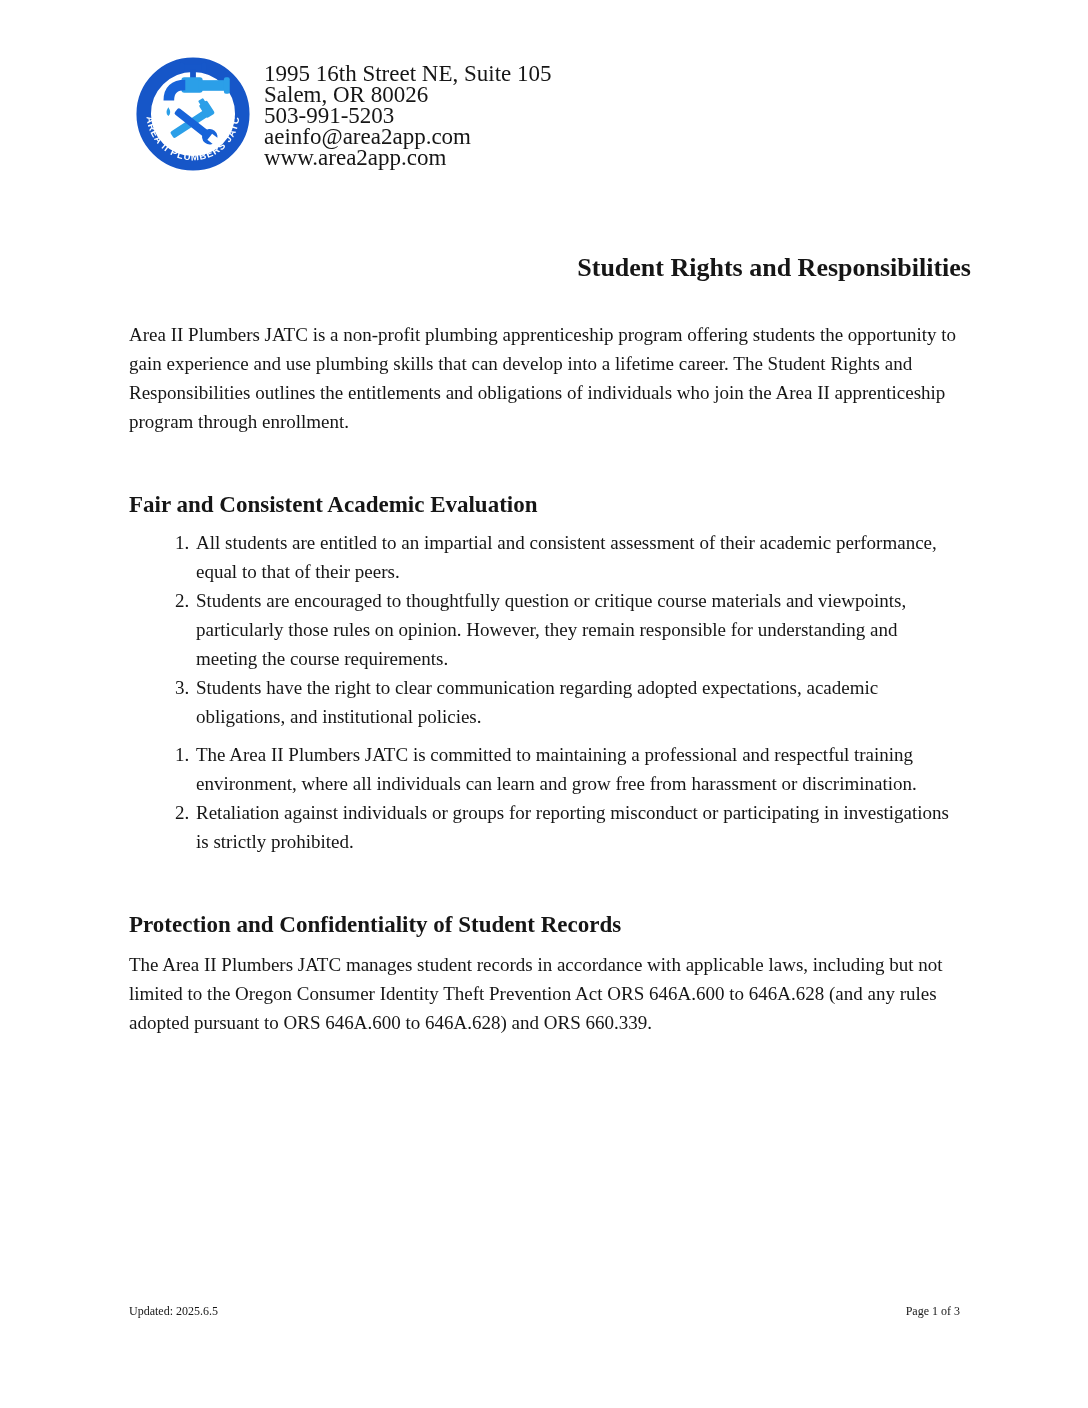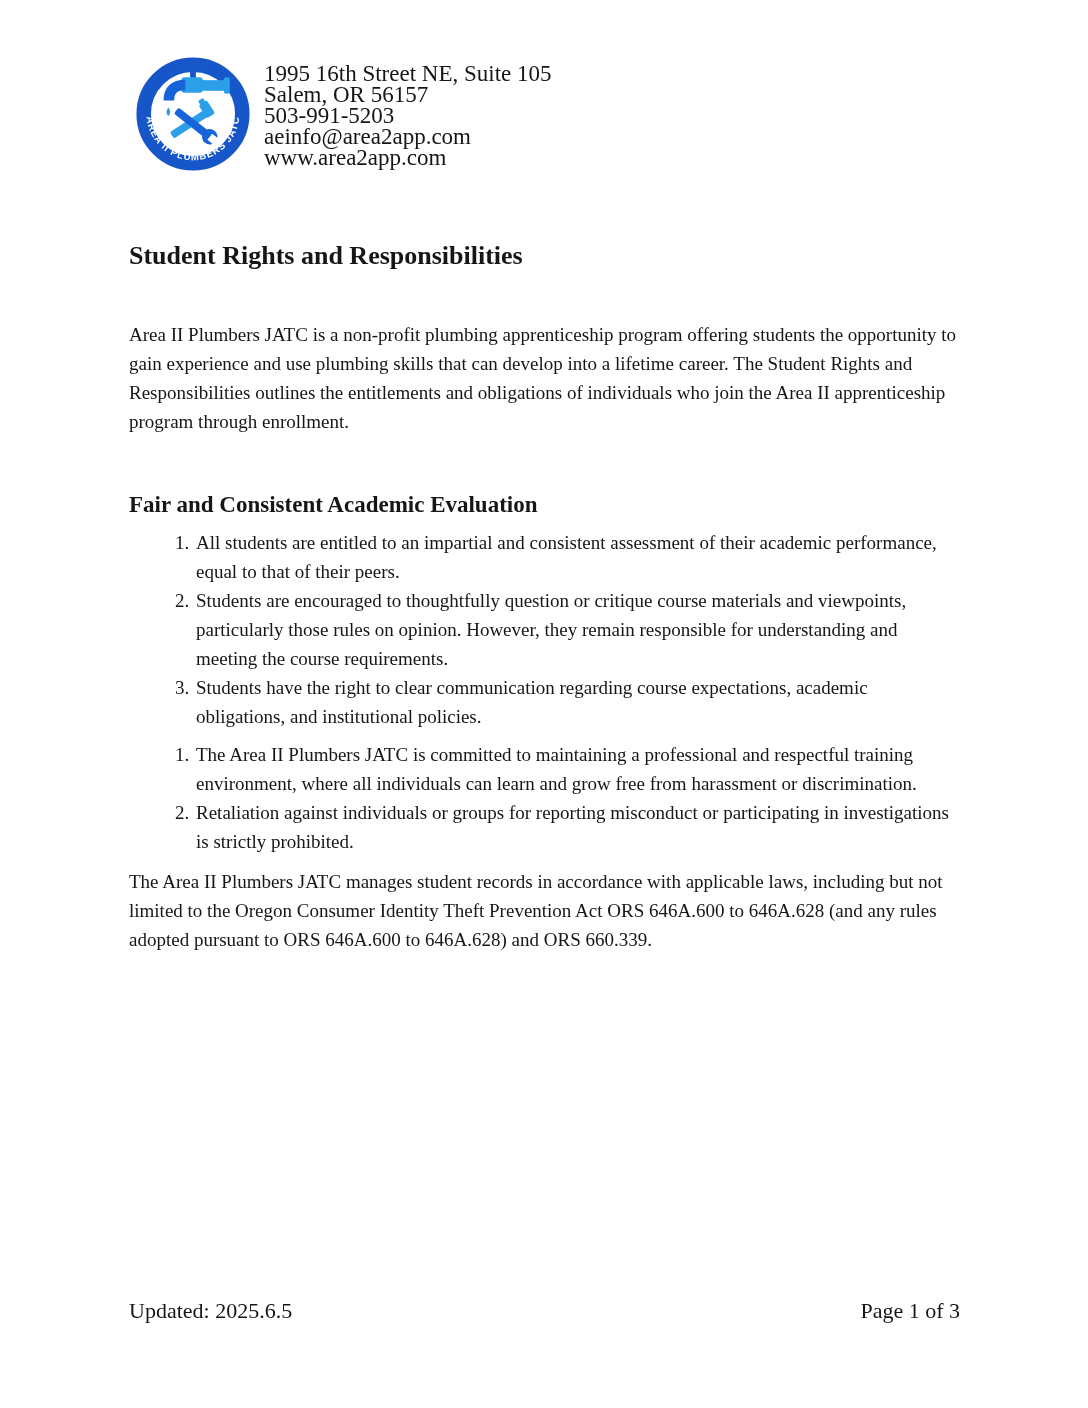--- a/index.html
+++ b/index.html
@@ -31,22 +31,22 @@
     font-size: 23px;
     line-height: 21px;
     white-space: nowrap;
   }
 
   
   .title {
     position: absolute;
     left: 129px; top: 240px;
     width: 830px;
-    margin: 0;
-    text-align: left;
+    margin: 12px;
+    text-align: right;
     font-size: 26px;
     font-weight: bold;
     line-height: 32px;
   }
 
   
   .content {
     position: absolute;
     left: 129px; top: 320px;
     width: 831px;
@@ -70,21 +70,21 @@
   }
   .section-text { margin: 11px 0 0 0; }
 
   
   .footer {
     position: absolute;
     left: 129px; top: 1300px;
     width: 831px;
     display: flex;
     justify-content: space-between;
-    font-size: 22px;
+    font-size: 12px;
     line-height: 22px;
   }
 </style>
 </head>
 <body>
 
 <div class="page">
 
   <div class="header">
     <svg class="logo" viewBox="0 0 120 120" xmlns="http://www.w3.org/2000/svg" aria-hidden="true">
@@ -120,45 +120,46 @@
       </g>
       <g transform="rotate(38 60 70)">
         <rect x="38" y="66" width="42" height="8" rx="2" fill="#1763d9"></rect>
         <circle cx="82" cy="70" r="8" fill="#1763d9"></circle>
         <rect x="82" y="66" width="9" height="8" fill="#ffffff"></rect>
       </g>
     </svg>
 
     <div class="contact">
       <div>1995 16th Street NE, Suite 105</div>
-      <div>Salem, OR 56157</div>
+      <div>Salem, OR 80026</div>
       <div>503-991-5203</div>
       <div>aeinfo@area2app.com</div>
       <div>www.area2app.com</div>
     </div>
   </div>
 
   <h1 class="title">Student Rights and Responsibilities</h1>
 
   <div class="content">
 
     <p class="intro">Area II Plumbers JATC is a non-profit plumbing apprenticeship program offering students the opportunity to gain experience and use plumbing skills that can develop into a lifetime career. The Student Rights and Responsibilities outlines the entitlements and obligations of individuals who join the Area II apprenticeship program through enrollment.</p>
 
     <h2 class="section-heading">Fair and Consistent Academic Evaluation</h2>
     <ol class="section-list">
       <li>All students are entitled to an impartial and consistent assessment of their academic performance, equal to that of their peers.</li>
       <li>Students are encouraged to thoughtfully question or critique course materials and viewpoints, particularly those rules on opinion. However, they remain responsible for understanding and meeting the course requirements.</li>
-      <li>Students have the right to clear communication regarding course expectations, academic obligations, and institutional policies.</li>
+      <li>Students have the right to clear communication regarding adopted expectations, academic obligations, and institutional policies.</li>
     </ol>
 
     <ol class="section-list">
       <li>The Area II Plumbers JATC is committed to maintaining a professional and respectful training environment, where all individuals can learn and grow free from harassment or discrimination.</li>
       <li>Retaliation against individuals or groups for reporting misconduct or participating in investigations is strictly prohibited.</li>
     </ol>
 
+    <h2 class="section-heading">Protection and Confidentiality of Student Records</h2>
     <p class="section-text">The Area II Plumbers JATC manages student records in accordance with applicable laws, including but not limited to the Oregon Consumer Identity Theft Prevention Act ORS 646A.600 to 646A.628 (and any rules adopted pursuant to ORS 646A.600 to 646A.628) and ORS 660.339.</p>
 
   </div>
 
   <div class="footer">
     <span>Updated: 2025.6.5</span>
     <span>Page 1 of 3</span>
   </div>
 
 </div>

